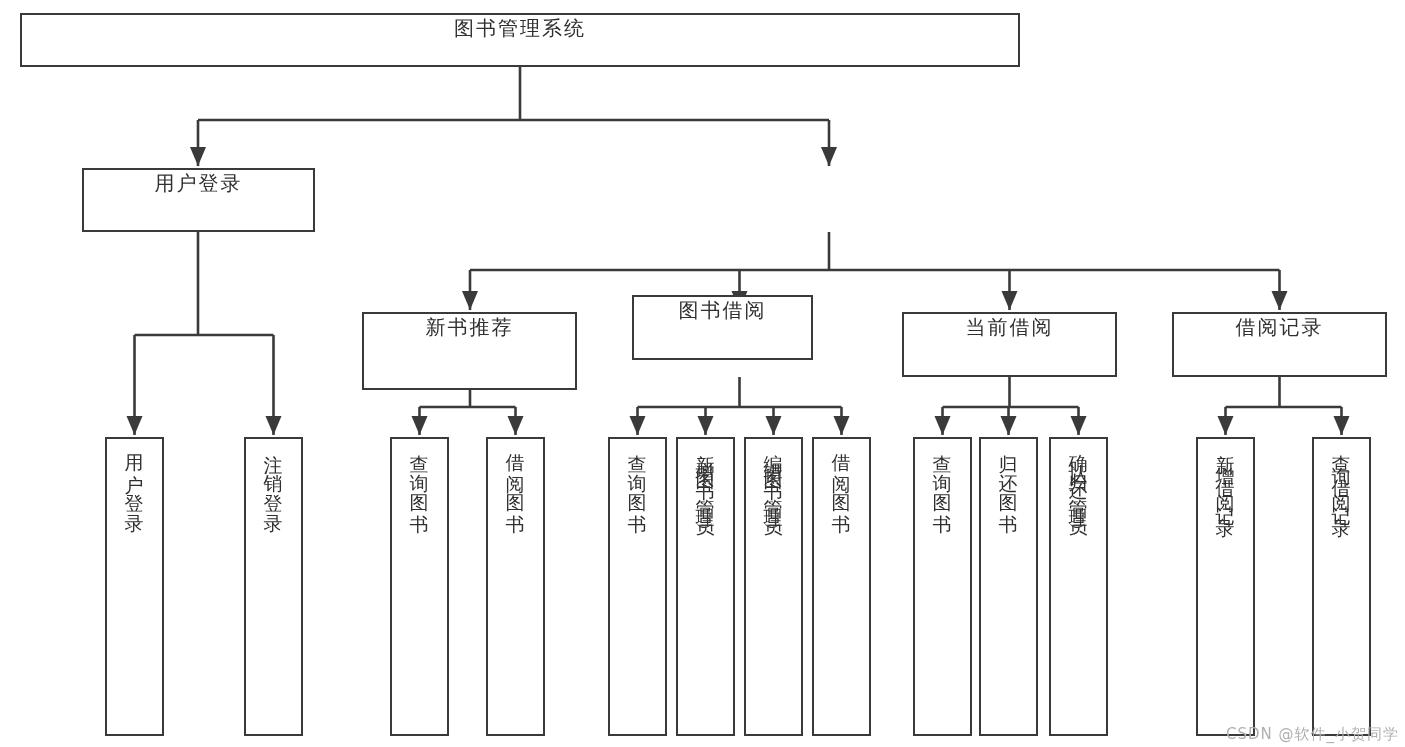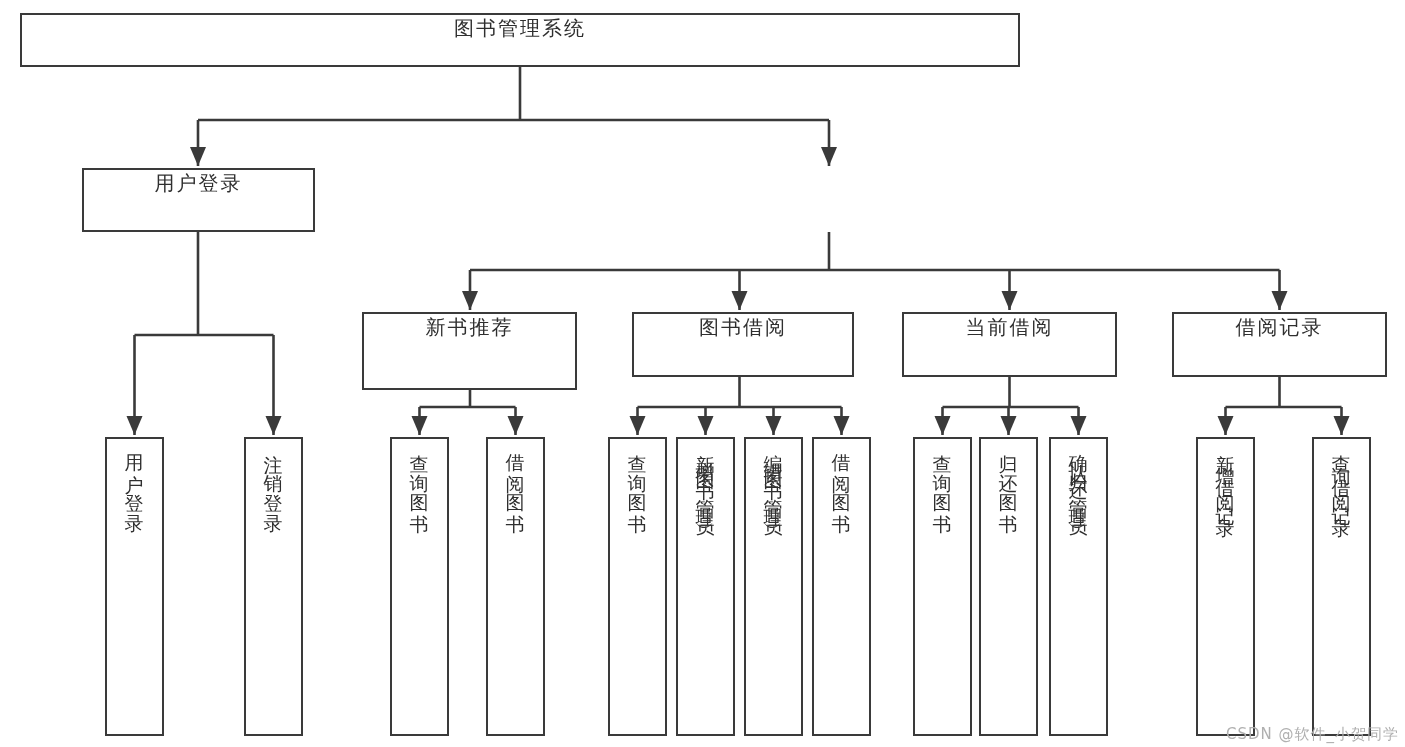--- a/index.html
+++ b/index.html
@@ -102,21 +102,21 @@
     <span class="h-label">图书管理系统</span>
   </div>
 
   <div class="box" style="left:82px;top:168px;width:233px;height:64px">
     <span class="h-label">用户登录</span>
   </div>
 
   <div class="box" style="left:362px;top:312px;width:215px;height:78px">
     <span class="h-label">新书推荐</span>
   </div>
-  <div class="box" style="left:632px;top:312px;width:222px;height:65px">
+  <div class="box" style="left:632px;top:295px;width:181px;height:65px">
     <span class="h-label">图书借阅</span>
   </div>
   <div class="box" style="left:902px;top:312px;width:215px;height:65px">
     <span class="h-label">当前借阅</span>
   </div>
   <div class="box" style="left:1172px;top:312px;width:215px;height:65px">
     <span class="h-label">借阅记录</span>
   </div>
 
   <div class="box" style="left:105px;top:437px;width:59px;height:299px">

